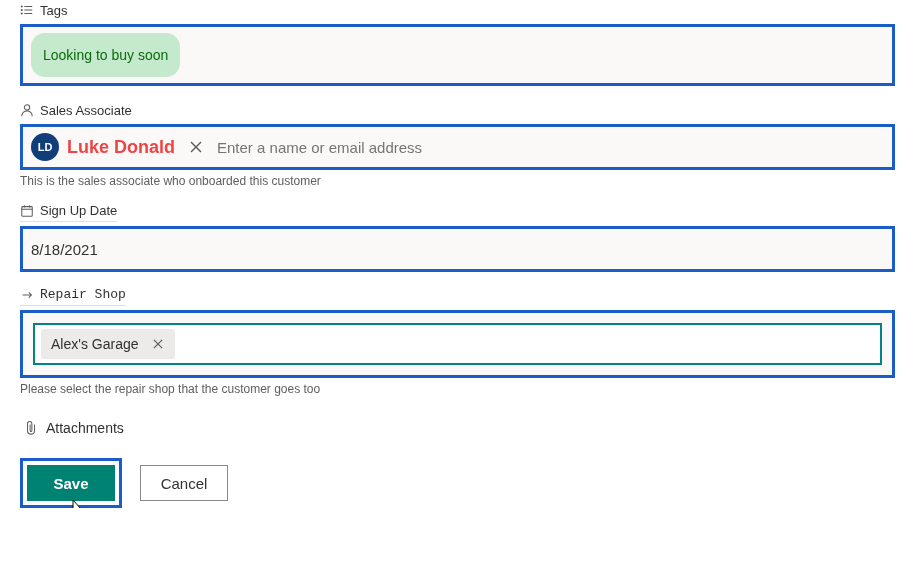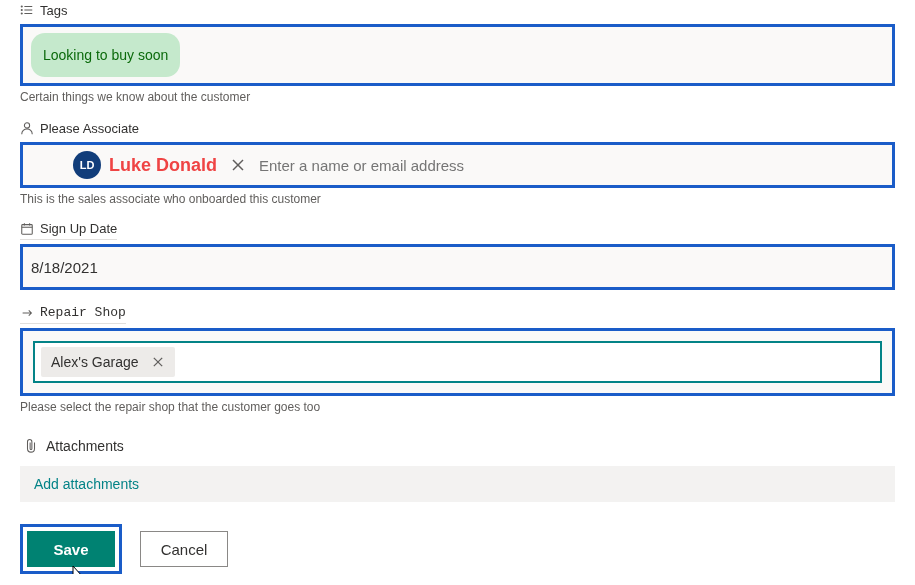--- a/index.html
+++ b/index.html
@@ -52,21 +52,20 @@
       background: #c5e9cc;
       color: #0b6a0b;
       border-radius: 14px;
       padding: 14px 12px;
       font-size: 14px;
     }
     .persona {
       display: flex;
       align-items: center;
       gap: 8px;
-      margin-left: 42px;
     }
     .persona-coin {
       width: 28px;
       height: 28px;
       border-radius: 50%;
       background: #113d7a;
       color: #ffffff;
       font-size: 11px;
       font-weight: 600;
       display: flex;
@@ -183,30 +182,29 @@
         <circle cx="2" cy="8" r="0.6" fill="#605e5c"></circle>
         <circle cx="2" cy="12" r="0.6" fill="#605e5c"></circle>
     </svg>
     <span>Tags</span>
   </div>
   <div class="field-box">
     <span class="tag-pill">
       <span>Looking to buy soon</span>
     </span>
   </div>
-  <div class="field-description">Certain things we know about the customer</div>
 </div>
 
 <div class="field-section">
   <div class="field-label">
     <svg width="14" height="14" viewBox="0 0 16 16" fill="none" stroke="#605e5c" stroke-width="1.2">
       <circle cx="8" cy="5" r="3"></circle>
         <path d="M2 15c0-3.3 2.7-6 6-6s6 2.7 6 6"></path>
     </svg>
-    <span>Please Associate</span>
+    <span>Sales Associate</span>
   </div>
   <div class="field-box">
     <div class="persona">
       <div class="persona-coin">LD</div>
       <span class="persona-name">Luke Donald</span>
     </div>
     <span class="remove-x">
       <svg width="12" height="12" viewBox="0 0 12 12" stroke="#605e5c" stroke-width="1.5">
           <line x1="1" y1="1" x2="11" y2="11"></line>
           <line x1="11" y1="1" x2="1" y2="11"></line>
@@ -255,23 +253,20 @@
   <div class="field-description">Please select the repair shop that the customer goes too</div>
 </div>
 
 <div class="attach-section">
   <div class="attach-header">
     <svg width="14" height="16" viewBox="0 0 16 18" fill="none" stroke="#605e5c" stroke-width="1.2">
       <path d="M12 5v7a4 4 0 0 1-8 0V4a2.5 2.5 0 0 1 5 0v8a1 1 0 0 1-2 0V5"></path>
     </svg>
     <span>Attachments</span>
   </div>
-  <div class="attach-box">
-    <span class="attach-link">Add attachments</span>
-  </div>
 </div>
 
 <div class="button-row" style="position:relative;">
   <span class="btn-primary-wrap">
     <button class="btn btn-primary">Save</button>
   </span>
   <button class="btn btn-secondary">Cancel</button>
   <svg class="cursor" width="20" height="24" style="left:46px; top:40px;" viewBox="0 0 20 24">
     <path d="M7 2 L7 16 L10 13 L12 18 L14 17 L12 12 L16 12 Z" fill="#ffffff" stroke="#000000" stroke-width="1"></path>
   </svg>

